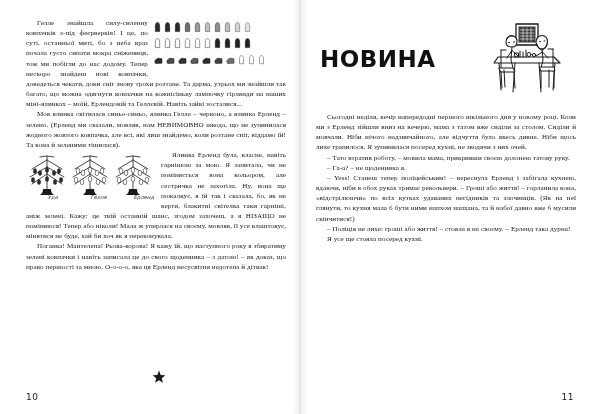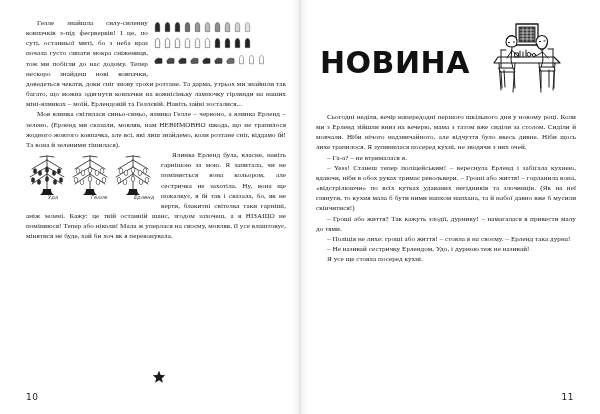--- a/index.html
+++ b/index.html
@@ -99,21 +99,21 @@
   .head-row {
     display: flex;
     align-items: flex-start;
     justify-content: space-between;
     height: 86px;
     margin: 2px 0 6px 0;
   }
   .chapter-title {
     font-family: "DejaVu Sans", sans-serif;
     font-weight: bold;
-    font-size: 30px;
+    font-size: 23px;
     letter-spacing: 0.5px;
     line-height: 1;
     margin-top: 28px;
     margin-left: 4px;
     color: #111;
     text-transform: uppercase;
   }
 
   .scene-illo { margin-top: 0px; margin-right: 6px; }
 
@@ -242,21 +242,21 @@
           <svg class="cap" width="7" height="10" viewBox="0 0 7 11">
               <path d="M3.5 0.5 C2 0.5 1.3 2.5 1.3 4 L1.3 9.6 L5.7 9.6 L5.7 4 C5.7 2.5 5 0.5 3.5 0.5 Z" fill="#ffffff" stroke="#555" stroke-width="0.6"></path>
             </svg>
         </div>
       </div>
 
       <p>Гелле знайшла силу-силенну ковпачків з-під феєрверків! І це, по суті, останньої миті, бо з неба враз почала густо сипати мокра сніжениця, тож ми побігли до нас додому. Тепер нескоро знайдеш нові ковпачки, доведеться чекати, доки сніг знову трохи розтане. Та дарма, утрьох ми знайшли так багато, що можна одягнути ковпачки на кожнісіньку лампочку гірлянди на наших міні-ялинках – моїй, Ерлендовій та Геллєвій. Навіть зайві зосталися...</p>
 
       <div class="clear"></div>
 
-      <p>Моя ялинка світилася синьо-синьо, ялинка Гелле – червоно, а ялинка Ерленд – зелено. (Ерленд ми сказали, мовляв, нам НЕВИМОВНО шкода, що не трапилося жодного жовтого ковпачка, але всі, які лиш знайдемо, коли розтане сніг, віддамо їй! Та вона й зеленими тішилася).</p>
+      <p>Моя ялинка світилася синьо-синьо, ялинка Гелле – червоно, а ялинка Ерленд – зелено. (Ерленд ми сказали, мовляв, нам НЕВИМОВНО шкода, що не зупинилася жодного жовтого ковпачка, але всі, які лиш знайдемо, коли розтане сніг, віддамо їй! Та вона й зеленими тішилася).</p>
 
       <div class="trees-block">
         <div class="trees-row">
 
           <div class="tree-unit">
             <svg width="42" height="46" viewBox="0 0 42 46">
               <g stroke="#1a1a1a" stroke-width="0.8" fill="none" stroke-linecap="round">
                 <path d="M21 3 L21 36"></path>
                 <path d="M21 7 L6 16 M21 7 L36 16"></path>
                 <path d="M21 14 L4 24 M21 14 L38 24"></path>
@@ -332,20 +332,21 @@
             <span class="tree-label">Ерленд</span>
           </div>
 
         </div>
       </div>
 
       <p>Ялинка Ерленд була, власне, навіть гарнішою за мою. Я запитала, чи не поміняється вона кольором, але сестричка не захотіла. Ну, вона ще пожалкує, я їй так і сказала, бо, як не верти, блакитні світелка таки гарніші, аніж зелені. Кажу: це твій останній шанс, згодом захочеш, а я НІЗАЩО не поміняюся! Тепер або ніколи! Мала ж уперлася на своєму, мовляв, її усе влаштовує, мінятися не буде, хай би хоч як я переконувала.</p>
 
       <div class="clear"></div>
 
+      <p>Поганка! Мантелепа! Рьова-корова! Я кажу їй, що наступного року я збиратиму зелені ковпачки і навіть записала це до свого щоденника – з датою! – як доказ, що право першості за мною. О-о-о-о, яка ця Ерленд несусвітня недотепа й дітвак!</p>
     </div>
 
     <div class="star-orn">
       <svg width="14" height="14" viewBox="0 0 14 14">
         <path d="M7 0.6 L8.7 4.9 L13.3 5.2 L9.8 8.2 L10.9 12.8 L7 10.2 L3.1 12.8 L4.2 8.2 L0.7 5.2 L5.3 4.9 Z" fill="#1a1a1a"></path>
       </svg>
     </div>
 
     <div class="folio folio-left">10</div>
   </div>
@@ -394,24 +395,23 @@
             <path d="M71 29 L71 51 M71 29 L66 29"></path>
             <path d="M58 47 L72 47 L73 51 L59 51 Z" fill="#ffffff"></path>
             <path d="M59 51 L59 68 M72 51 L72 68 M67 50 L67 67"></path>
           </g>
         </svg>
       </div>
     </div>
 
     <div class="body-text">
       <p>Сьогодні неділя, вечір напередодні першого шкільного дня у новому році. Коли ми з Ерленд зійшли вниз на вечерю, мама з татом вже сиділи за столом. Сиділи й мовчали. Ніби нічого надзвичайного, але відчуття було якесь дивне. Ніби щось лихе трапилося. Я зупинилася посеред кухні, не зводячи з них очей.</p>
-      <p>– Га-а? – не втрималася я.</p>
+      <p>– Тато втратив роботу, – мовила мама, прикривши своєю долонею татову руку.</p>
+      <p>– Га-а? – не щоденника я.</p>
       <p>– Yess! Станеш тепер поліцейським! – вереснула Ерленд і забігала кухнею, вдаючи, ніби в обох руках тримає револьвери. – Гроші або життя! – горланила вона, «відстрілюючи» по всіх кутках удаваних негідників та злочинців. (Як на неї глянути, то кухня мала б бути ними напхом напхана, та й набої давно вже б мусили скінчитися!)</p>
-      <p>– Гроші або життя? Так кажуть злодії, дурнику! – намагалася я привести малу до тями.</p>
       <p>– Поліція не лихе: гроші або життя! – стояла я на своєму. – Ерленд така дурна!</p>
-      <p>– Не називай сестричку Ерлендом, Удо, і дурною теж не називай!</p>
       <p>Я усе ще стояла посеред кухні.</p>
     </div>
 
     <div class="folio folio-right">11</div>
   </div>
 
 </div>
 
 </body></html>

